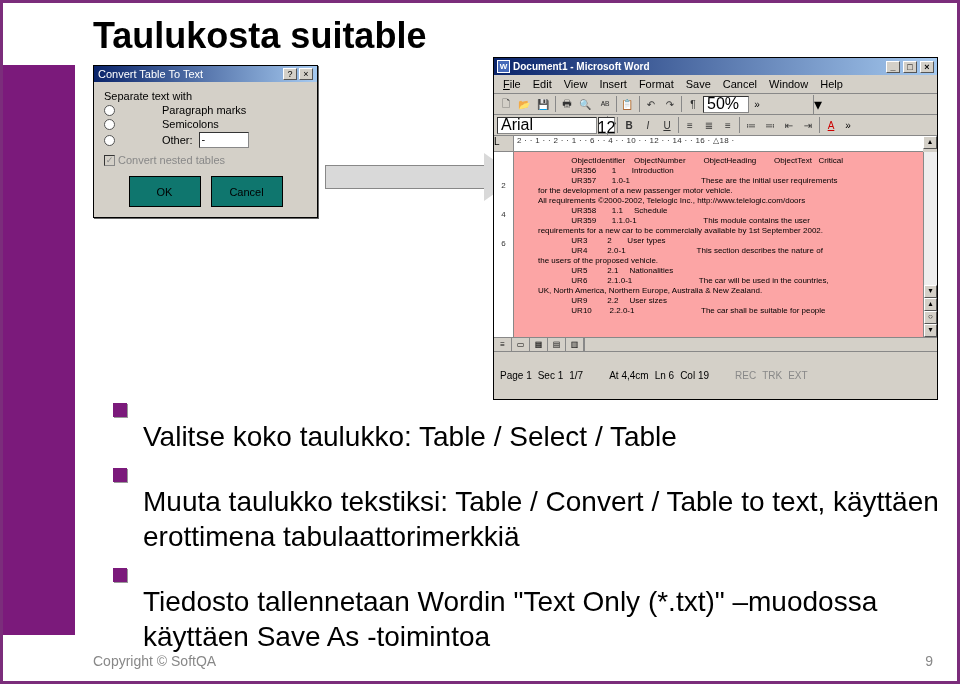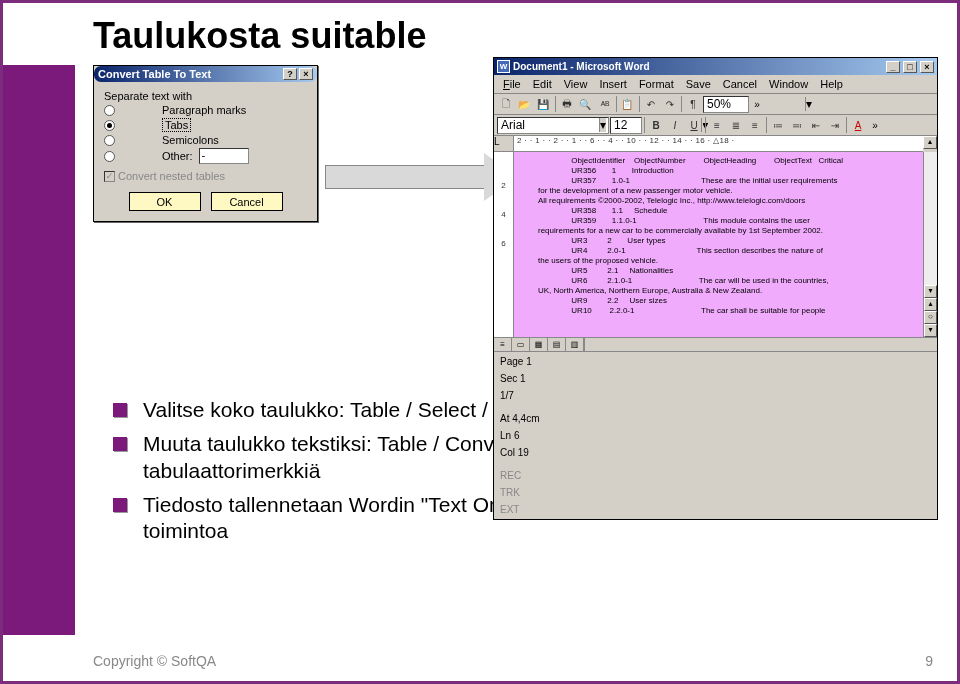--- a/index.html
+++ b/index.html
@@ -5,82 +5,82 @@
   * { box-sizing: border-box; }
   html, body { margin: 0; padding: 0; width: 960px; height: 684px; font-family: Arial, sans-serif; background: #fff; overflow: hidden; }
   .slide { position: relative; width: 960px; height: 684px; border: 3px solid #7b2d7b; padding: 0; }
   .title { font-size: 36px; font-weight: bold; margin: 12px 0 8px 90px; color: #000; }
   .purple-sidebar { position: absolute; left: 0; top: 62px; width: 72px; height: 570px; background: #7b1a7b; }
   
   .upper { position: relative; margin-left: 90px; height: 310px; }
   
   
   .dialog { position: absolute; left: 0; top: 0; width: 225px; background: #d4d0c8; border: 1px solid #000; box-shadow: 1px 1px 0 #666; font-size: 11px; }
-  .dialog-title { background: linear-gradient(to right, #0a246a, #a6caf0); color: #fff; padding: 2px 4px; font-weight: bold; display: flex; justify-content: space-between; align-items: center; border-radius: 7px; }
+  .dialog-title { background: linear-gradient(to right, #0a246a, #a6caf0); color: #fff; padding: 2px 4px; font-weight: normal; display: flex; justify-content: space-between; align-items: center; }
   .dialog-title-btns { display: flex; gap: 2px; }
   .dialog-title-btn { width: 14px; height: 12px; background: #d4d0c8; border: 1px solid #fff; border-right-color: #555; border-bottom-color: #555; font-size: 9px; text-align: center; line-height: 10px; color: #000; }
   .dialog-body { padding: 8px 10px 10px 10px; }
   .group-lbl { font-size: 11px; margin-bottom: 2px; }
   .radio-row { display: flex; align-items: center; margin: 2px 0; gap: 3px; }
   .radio { width: 11px; height: 11px; border-radius: 50%; border: 1px solid #555; background: #fff; display: inline-flex; align-items: center; justify-content: center; }
   .radio.sel::after { content: ""; width: 5px; height: 5px; border-radius: 50%; background: #000; }
   .radio-lbl { font-size: 11px; margin-left: 44px; }
   .radio-lbl.foc { border: 1px dotted #000; padding: 0 2px; }
   .other-in { width: 50px; height: 16px; background: #fff; border: 1px inset #888; margin-left: 3px; font-size: 11px; padding-left: 2px; }
   .chk-row { margin-top: 6px; color: #888; display: flex; align-items: center; gap: 3px; }
   .chk { width: 11px; height: 11px; background: #d4d0c8; border: 1px inset #888; display: inline-flex; align-items: center; justify-content: center; font-size: 9px; color: #888; }
   .dialog-btns { display: flex; justify-content: center; gap: 10px; margin-top: 10px; }
-  .dbtn { width: 72px; height: 19px; border: 1px solid #000; background: #fef9c3; font-size: 11px; }
+  .dbtn { width: 72px; height: 31px; border: 1px solid #000; background: #0f766e; font-size: 11px; }
   
   
   .arrow { position: absolute; left: 232px; top: 100px; }
   .arrow-body { width: 160px; height: 24px; background: #d9d9d9; border: 1px solid #888; }
   .arrow-head { position: absolute; left: 159px; top: -12px; width: 0; height: 0; border-top: 24px solid transparent; border-bottom: 24px solid transparent; border-left: 34px solid #d9d9d9; }
   .arrow-head2 { position: absolute; left: 160px; top: -12px; width: 0; height: 0; border-top: 24px solid transparent; border-bottom: 24px solid transparent; border-left: 34px solid #888; z-index: -1; }
   
   
   .word { position: absolute; left: 400px; top: -8px; width: 445px; background: #d4d0c8; border: 1px solid #000; font-size: 10px; }
   .word-title { background: linear-gradient(to right, #0a246a, #a6caf0); color: #fff; padding: 2px 3px; display: flex; align-items: center; gap: 3px; font-weight: bold; }
   .word-icon { width: 13px; height: 13px; background: #4569b8; border: 1px solid #fff; font-size: 8px; text-align: center; line-height: 12px; color: #fff; }
   .spacer { flex: 1; }
   .w-tbtn { width: 14px; height: 12px; background: #d4d0c8; border: 1px solid #fff; border-right-color: #555; border-bottom-color: #555; font-size: 9px; text-align: center; line-height: 10px; color: #000; }
   .menubar { display: flex; gap: 2px; padding: 2px 4px; font-size: 11px; border-bottom: 1px solid #888; }
   .menu-item { padding: 1px 5px; }
   .menu-item u { text-decoration: underline; }
   .toolbar { display: flex; align-items: center; gap: 1px; padding: 1px 3px; border-bottom: 1px solid #888; background: #d4d0c8; }
   .tbtn { width: 18px; height: 18px; border: 1px solid #d4d0c8; font-size: 10px; display: inline-flex; align-items: center; justify-content: center; color: #333; }
   .tsep { width: 1px; height: 16px; background: #888; margin: 0 1px; }
-  .combo { height: 17px; border: 1px inset #888; background: #fff; font-size: 12px; padding: 1px 3px; display: inline-flex; align-items: center; gap: 37px; }
-  .combo.arial { width: 112px; }
-  .combo.sz { width: 32px; }
+  .combo { height: 17px; border: 1px inset #888; background: #fff; font-size: 16px; padding: 1px 3px; display: inline-flex; align-items: center; gap: 37px; }
+  .combo.arial { width: 100px; }
+  .combo.sz { width: 17px; flex-direction: column; }
   .combo.zoom { width: 46px; }
   .dd { width: 12px; text-align: center; background: #d4d0c8; border-left: 1px solid #888; }
   .chev { width: 14px; height: 16px; display: inline-flex; align-items: center; justify-content: center; }
   .ruler-row { display: flex; }
   .ruler-corner { width: 20px; height: 16px; background: #d4d0c8; border-right: 1px solid #888; border-bottom: 1px solid #888; }
   .ruler-h { flex: 1; height: 16px; background: #fff; border-bottom: 1px solid #888; font-size: 8px; padding-left: 3px; letter-spacing: 0.3px; color: #333; white-space: nowrap; overflow: hidden; }
   .ruler-v { width: 20px; background: #fff; border-right: 1px solid #888; font-size: 8px; text-align: center; color: #333; }
   .ruler-v div { height: 29px; }
   .doc-area { display: flex; height: 185px; }
-  .doc { flex: 1; background: #f0abfc; padding: 4px 6px 8px 24px; font-size: 8px; line-height: 1.25; overflow: hidden; white-space: pre; font-family: Arial, sans-serif; color: #000; }
+  .doc { flex: 1; background: #fca5a5; padding: 4px 6px 8px 24px; font-size: 8px; line-height: 1.25; overflow: hidden; white-space: pre; font-family: Arial, sans-serif; color: #000; }
   .doc-sb { width: 14px; background: #d4d0c8; border-left: 1px solid #888; display: flex; flex-direction: column; }
   .sb-btn { height: 13px; background: #d4d0c8; border: 1px solid #fff; border-right-color: #555; border-bottom-color: #555; font-size: 8px; text-align: center; }
   .sb-track { flex: 1; background: #eee; }
   .bottom-widgets { display: flex; height: 14px; border-top: 1px solid #888; }
   .view-btns { display: flex; }
   .vbtn { width: 18px; height: 14px; border-right: 1px solid #888; font-size: 8px; text-align: center; line-height: 13px; }
   .hscroll { flex: 1; background: #d4d0c8; border-left: 1px solid #888; }
-  .statusbar { display: flex; gap: 6px; padding: 4px 6px; font-size: 10px; border-top: 1px solid #888; background: #d4d0c8; flex-direction: column; }
+  .statusbar { display: flex; gap: 6px; padding: 18px 6px; font-size: 10px; border-top: 1px solid #888; background: #d4d0c8; }
   .statusbar span.dim { color: #888; }
   
   
   .bullets { margin: 22px 0 0 110px; }
   .bul { display: flex; align-items: flex-start; margin-bottom: 8px; }
   .bul-mark { width: 14px; height: 14px; background: #7b1a7b; margin-right: 16px; margin-top: 6px; flex-shrink: 0; box-shadow: 1px 1px 0 #999; }
-  .bul-text { font-size: 21px; color: #000; line-height: 1.25; }
+  .bul-text { font-size: 28px; color: #000; line-height: 1.25; margin-top: 22px; }
   
   .footer { position: absolute; bottom: 12px; left: 90px; right: 24px; display: flex; justify-content: space-between; font-size: 14px; color: #888; }
 </style>
 </head>
 <body>
 
 <div class="slide">
   <div class="title">Taulukosta suitable</div>
   <div class="purple-sidebar"></div>
 
@@ -92,24 +92,20 @@
         <div class="dialog-title-btns">
           <div class="dialog-title-btn">?</div>
           <div class="dialog-title-btn">×</div>
         </div>
       </div>
       <div class="dialog-body">
         <div class="group-lbl">Separate text with</div>
         <div class="radio-row">
             <span class="radio"></span>
             <span class="radio-lbl">Paragraph marks</span>
-          </div>
-        <div class="radio-row">
-            <span class="radio sel"></span>
-            <span class="radio-lbl foc">Tabs</span>
           </div>
         <div class="radio-row">
             <span class="radio"></span>
             <span class="radio-lbl">Semicolons</span>
           </div>
         <div class="radio-row">
             <span class="radio"></span>
             <span class="radio-lbl">Other:</span>
             <span class="other-in">-</span>
           </div>

